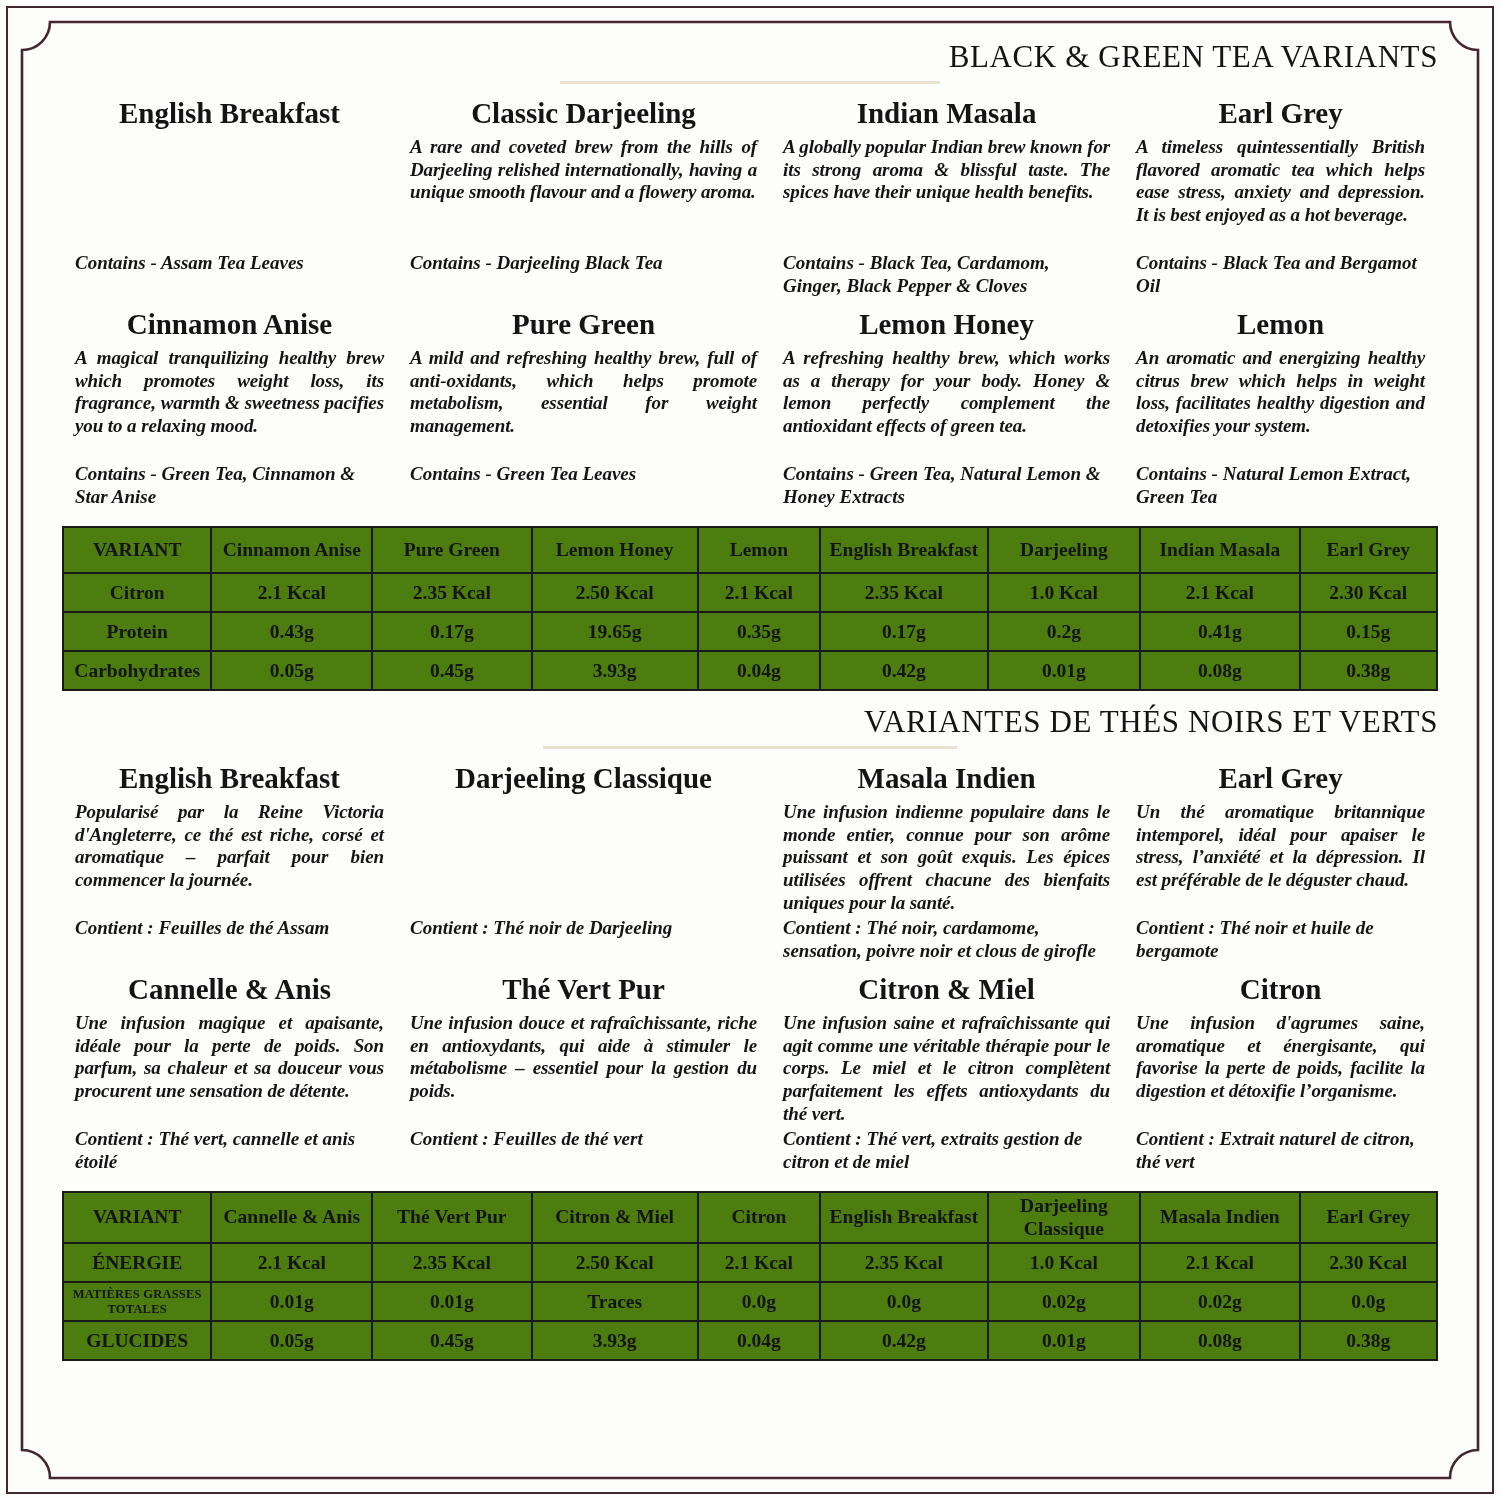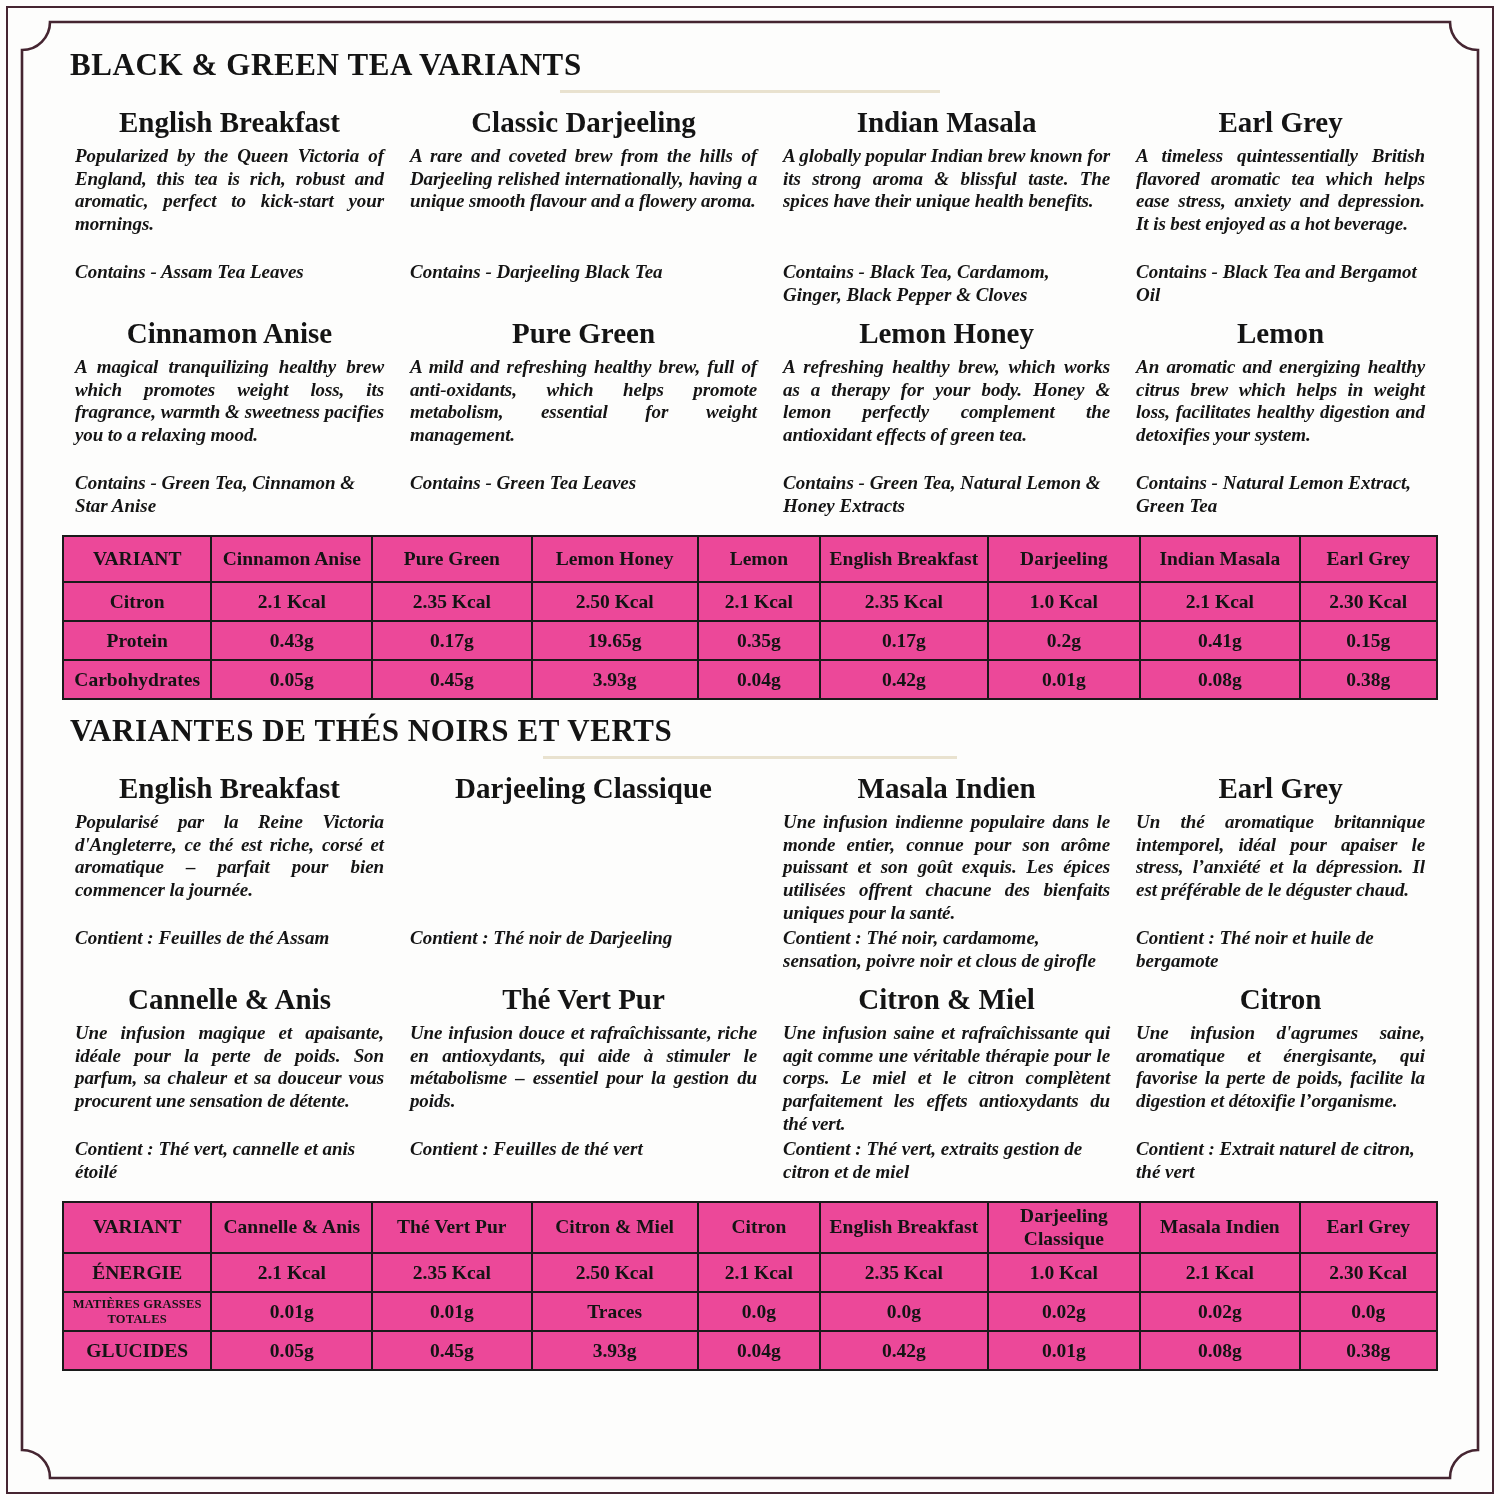--- a/index.html
+++ b/index.html
@@ -11,41 +11,41 @@
   html,body{margin:0;padding:0;}
   body{width:1500px;height:1500px;background:#ffffff;}
   .sheet{
     position:relative;width:1500px;height:1500px;overflow:hidden;
     background:#fdfdfc;color:var(--text);
     font-family:"Liberation Serif","DejaVu Serif",serif;
   }
   svg.frame{position:absolute;inset:0;pointer-events:none;}
   .content{position:relative;padding:40px 62px 0 62px;}
   h1.sec-title{
-    margin:8px;text-align:left;font-size:31px;font-weight:700;
+    margin:0;text-align:right;font-size:31px;font-weight:400;
     letter-spacing:.6px;line-height:1.1;
   }
   h1.fr-title{margin-top:14px;}
   .rule{height:3px;margin:7px auto 12px auto;background:var(--underline);}
   .rule-en{width:380px;}
   .rule-fr{width:414px;}
   .cards{display:grid;grid-template-columns:334fr 372fr 352fr 314fr;grid-auto-rows:211px;}
   .card{display:flex;flex-direction:column;padding:0 13px;}
   .card-h{margin:2px 0 6px 0;text-align:center;font-size:29px;font-weight:700;line-height:1.1;}
   .card-b{
     margin:0;font-size:19px;line-height:1.19;font-weight:700;font-style:italic;
     text-align:justify;letter-spacing:-0.1px;
   }
   .card-c{
     margin:auto 0 0 0;min-height:56px;padding-top:2px;
     font-size:19px;line-height:1.22;font-weight:700;font-style:italic;text-align:left;
   }
   table.nutri{
     width:100%;border-collapse:collapse;table-layout:fixed;
-    margin:8px 0 12px 0;background:#ec4899;
+    margin:8px 0 12px 0;background:#4d7c0f;
   }
   table.nutri th,table.nutri td{
     border:2.4px solid var(--tableline);text-align:center;vertical-align:middle;
     font-weight:700;padding:2px 3px;overflow:hidden;
   }
   table.nutri thead th{font-size:19.5px;height:40px;line-height:1.15;}
   table.nutri tbody th,table.nutri tbody td{font-size:19.5px;height:33px;}
   table.nutri tbody th.small{font-size:12.5px;line-height:1.15;letter-spacing:.2px;}
   section{display:block;}
 </style>
@@ -61,21 +61,20 @@
 
   <main class="content">
 
     <section>
       <h1 class="sec-title">BLACK &amp; GREEN TEA VARIANTS</h1>
       <div class="rule rule-en"></div>
 
       <div class="cards">
           <article class="card">
             <h2 class="card-h">English Breakfast</h2>
-            <p class="card-b">Popularized by the Queen Victoria of England, this tea is rich, robust and aromatic, perfect to kick-start your mornings.</p>
             <p class="card-c">Contains - Assam Tea Leaves</p>
           </article>
           <article class="card">
             <h2 class="card-h">Classic Darjeeling</h2>
             <p class="card-b">A rare and coveted brew from the hills of Darjeeling relished internationally, having a unique smooth flavour and a flowery aroma.</p>
             <p class="card-c">Contains - Darjeeling Black Tea</p>
           </article>
           <article class="card">
             <h2 class="card-h">Indian Masala</h2>
             <p class="card-b">A globally popular Indian brew known for its strong aroma &amp; blissful taste. The spices have their unique health benefits.</p>

